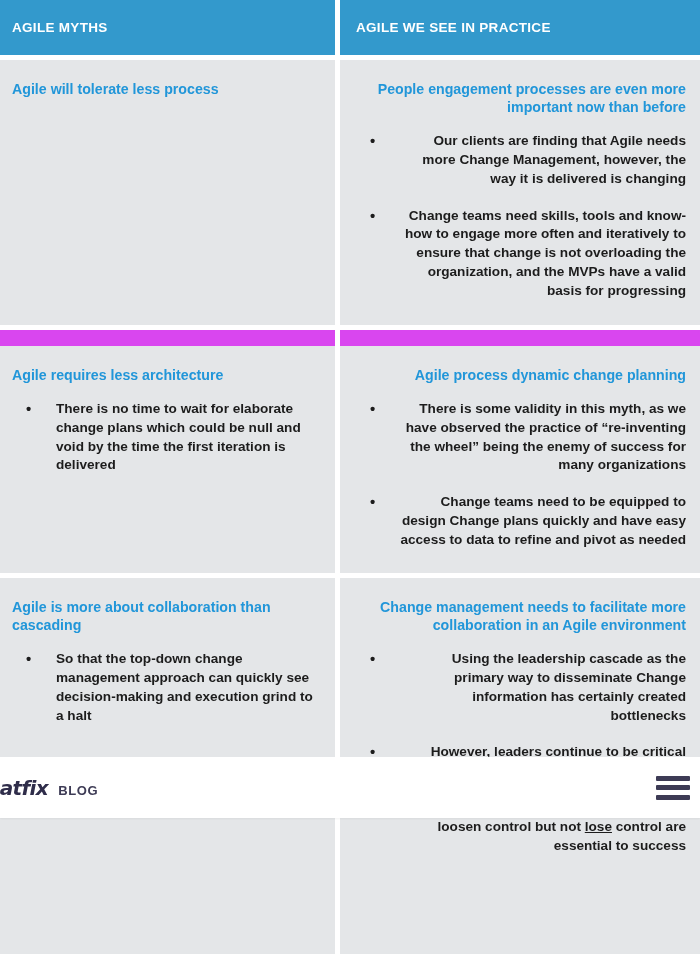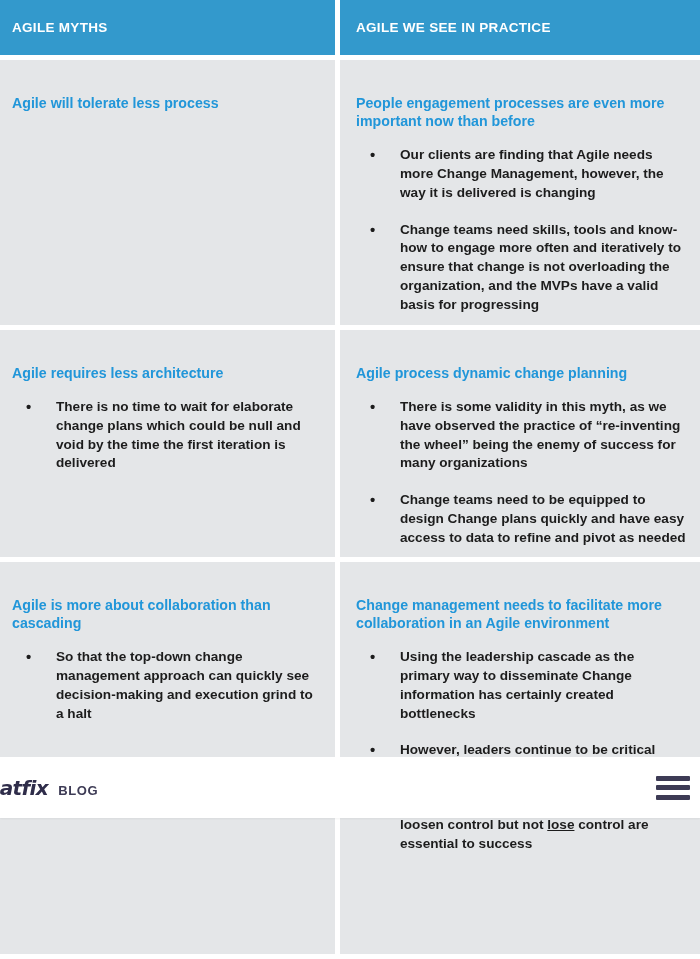--- a/index.html
+++ b/index.html
@@ -38,21 +38,21 @@
     background: #ffffff;
     width: 700px;
   }
 
   .cell {
     background: #e4e6e8;
     position: relative;
   }
 
   .cell.left  { width: 335px; padding: 0 14px 0 12px; }
-  .cell.right { width: 360px; padding: 0 14px 0 16px; }
+  .cell.right { width: 360px; padding: 0 14px 0 16px; text-align: right; }
 
   .col-gap { width: 5px; background: #ffffff; }
 
   
   .hcell {
     background: #3399cc;
     height: 55px;
     display: flex;
     align-items: center;
   }
@@ -60,21 +60,21 @@
   .hcell.right { width: 360px; padding-left: 16px; }
 
   .hcell .htitle {
     color: #ffffff;
     font-size: 13.5px;
     font-weight: bold;
     letter-spacing: 0.3px;
   }
 
   
-  .cell-inner { padding-top: 34px; padding-bottom: 14px; }
+  .cell-inner { padding-top: 20px; padding-bottom: 14px; }
 
   .subhead {
     color: #2196d9;
     font-size: 14.2px;
     font-weight: bold;
     line-height: 1.28;
     margin-bottom: 16px;
   }
 
   ul.bullets { list-style: none; }
@@ -96,21 +96,21 @@
     left: 14px;
     top: -1px;
     font-size: 15px;
     color: #1c1c1c;
   }
 
   .u { text-decoration: underline; }
 
   
   .row1 .cell { height: 265px; }
-  .row2 .cell { height: 227px; }
+  .row2 .cell { height: 227px; margin-top: 16px; }
   .row3 .cell { height: 399px; }
 
   .row3 .cell.left .cell-inner { padding-bottom: 0; }
 
   
   .bottom-strip {
     position: absolute;
     left: 0; top: 954px;
     width: 700px; height: 5px;
     background: #ffffff;

